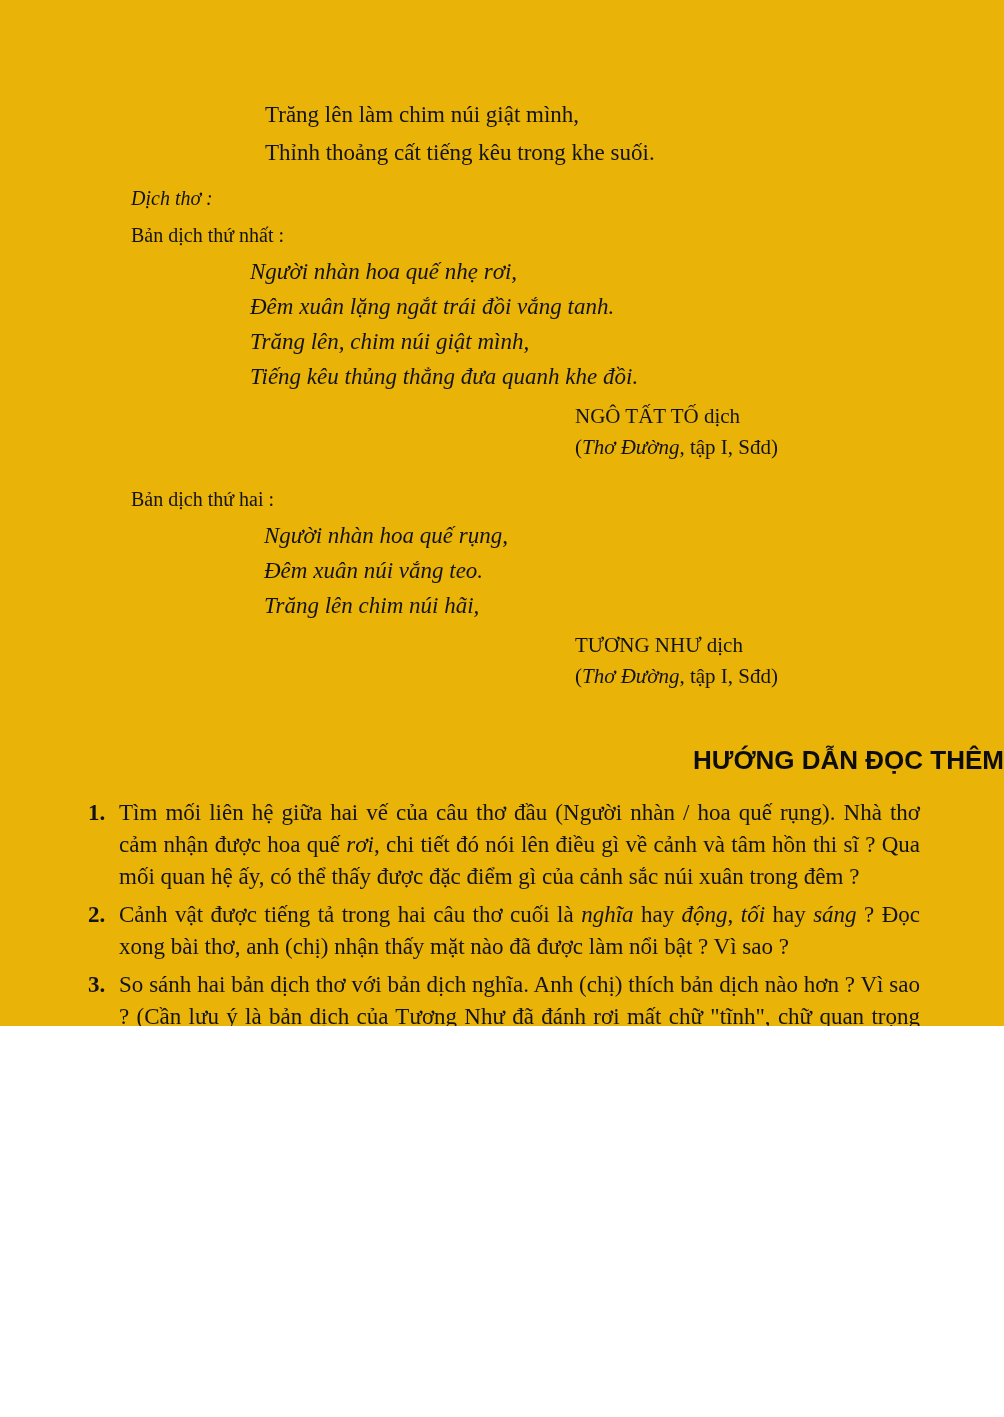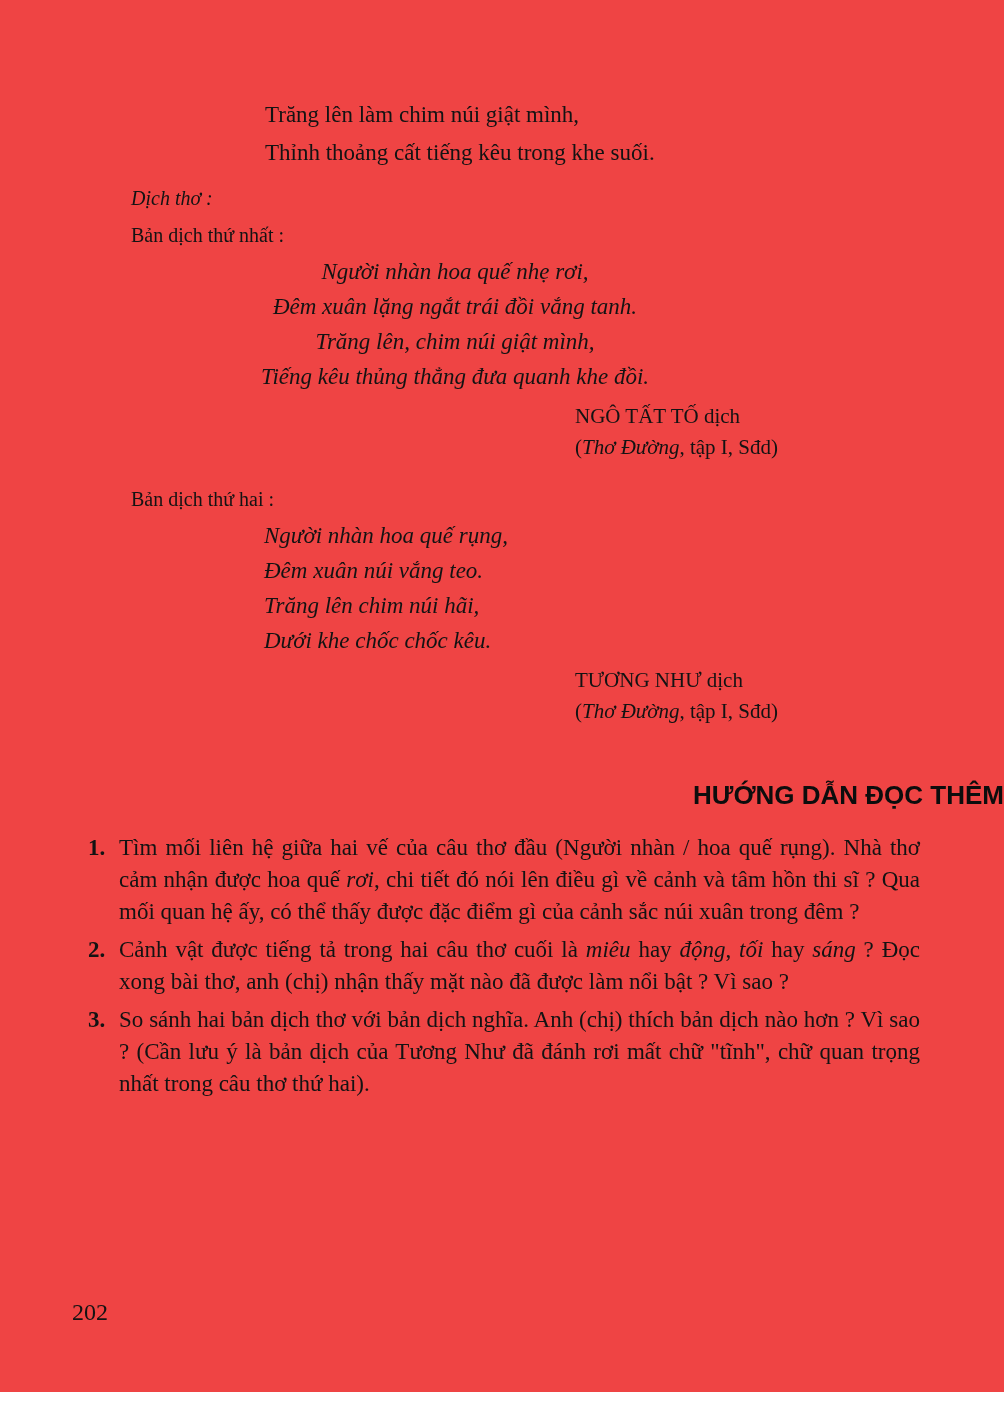--- a/index.html
+++ b/index.html
@@ -8,42 +8,42 @@
     width: 1004px;
     height: 1417px;
     background: #ffffff;
     color: #131313;
     font-family: "Liberation Serif", "DejaVu Serif", serif;
     -webkit-font-smoothing: antialiased;
   }
   .page {
     position: relative;
     width: 1004px;
-    height: 1392px;
-    background: #ef4444;
+    height: 1026px;
+    background: #eab308;
     overflow: hidden;
   }
   .quote {
     margin: 96px 0 0 265px;
     font-size: 23px;
     line-height: 38px;
   }
   .label {
     margin: 0 0 0 131px;
     font-size: 20px;
     line-height: 37px;
   }
   .label-dich-tho { margin-top: 8px; font-style: italic; }
   .label-second  { margin-top: 18px; }
   .verse {
     font-style: italic;
     font-size: 23px;
     line-height: 35px;
   }
-  .verse-first  { margin-left: 250px; width: 410px; text-align: center; }
+  .verse-first  { margin-left: 250px; width: 410px; }
   .verse-second { margin-left: 264px; }
   .attribution {
     margin: 7px 0 0 575px;
     width: 340px;
     font-size: 21px;
     line-height: 31px;
   }
   .heading {
     margin: 50px 0 4px 0;
     text-align: right;
@@ -101,38 +101,37 @@
     <div>NGÔ TẤT TỐ dịch</div>
     <div><span>(</span><span class="it">Thơ Đường</span><span>, tập I, Sđd)</span></div>
   </div>
 
   <p class="label label-second">Bản dịch thứ hai :</p>
 
   <div class="verse verse-second">
     <div>Người nhàn hoa quế rụng,</div>
     <div>Đêm xuân núi vắng teo.</div>
     <div>Trăng lên chim núi hãi,</div>
-    <div>Dưới khe chốc chốc kêu.</div>
   </div>
 
   <div class="attribution">
     <div>TƯƠNG NHƯ dịch</div>
     <div><span>(</span><span class="it">Thơ Đường</span><span>, tập I, Sđd)</span></div>
   </div>
 
   <h2 class="heading">HƯỚNG DẪN ĐỌC THÊM</h2>
 
   <div class="questions">
     <div class="question">
       <span class="q-num">1.</span>
       <span><span>Tìm mối liên hệ giữa hai vế của câu thơ đầu (Người nhàn / hoa quế rụng). Nhà thơ cảm nhận được hoa quế </span><span class="it">rơi</span><span>, chi tiết đó nói lên điều gì về cảnh và tâm hồn thi sĩ ? Qua mối quan hệ ấy, có thể thấy được đặc điểm gì của cảnh sắc núi xuân trong đêm ?</span></span>
     </div>
     <div class="question">
       <span class="q-num">2.</span>
-      <span><span>Cảnh vật được tiếng tả trong hai câu thơ cuối là </span><span class="it">miêu</span><span> hay </span><span class="it">động</span><span>, </span><span class="it">tối</span><span> hay </span><span class="it">sáng</span><span> ? Đọc xong bài thơ, anh (chị) nhận thấy mặt nào đã được làm nổi bật ? Vì sao ?</span></span>
+      <span><span>Cảnh vật được tiếng tả trong hai câu thơ cuối là </span><span class="it">nghĩa</span><span> hay </span><span class="it">động</span><span>, </span><span class="it">tối</span><span> hay </span><span class="it">sáng</span><span> ? Đọc xong bài thơ, anh (chị) nhận thấy mặt nào đã được làm nổi bật ? Vì sao ?</span></span>
     </div>
     <div class="question">
       <span class="q-num">3.</span>
       <span><span>So sánh hai bản dịch thơ với bản dịch nghĩa. Anh (chị) thích bản dịch nào hơn ? Vì sao ? (Cần lưu ý là bản dịch của Tương Như đã đánh rơi mất chữ "tĩnh", chữ quan trọng nhất trong câu thơ thứ hai).</span></span>
     </div>
   </div>
 
   <div class="page-number">202</div>
 
 </div>

